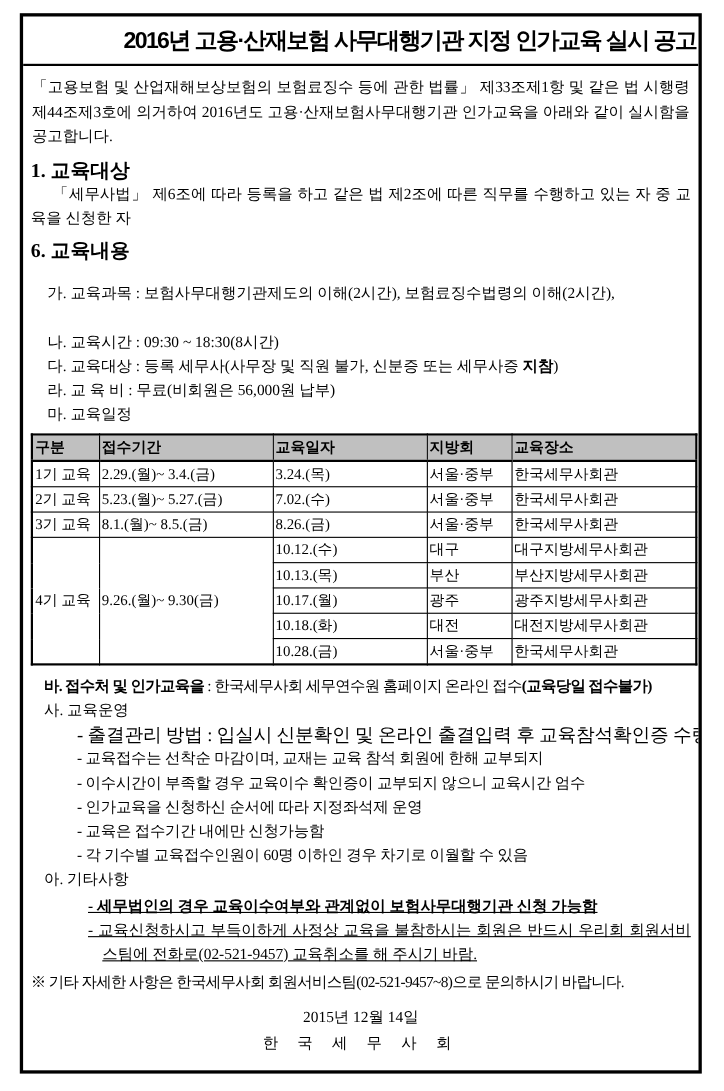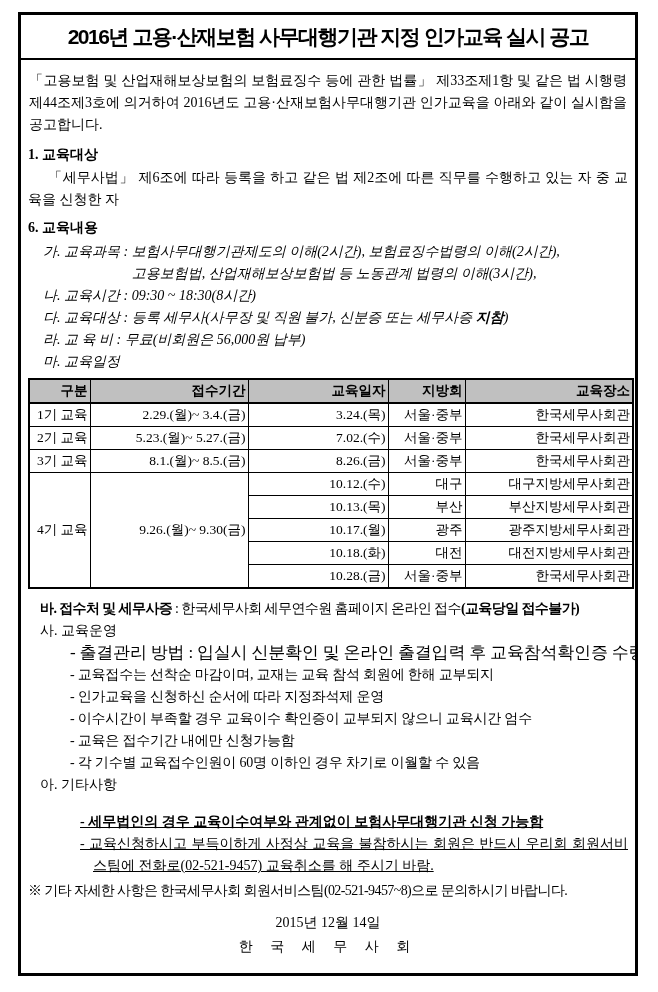--- a/index.html
+++ b/index.html
@@ -11,69 +11,69 @@
   .doc {
     position:absolute; left:18px; top:12px;
     width:620px; height:964px;
     border:3px solid #000;
     box-sizing:border-box;
     background:#fff;
     overflow:hidden;
   }
   .title-box {
     border-bottom:2px solid #000;
-    text-align:center;
+    text-align:right;
     padding:8px 2px 7px 2px;
   }
   .title {
     font-family:"Liberation Sans", sans-serif;
     font-weight:bold;
     font-size:21px;
     letter-spacing:-1.5px;
     white-space:nowrap;
   }
   .content { padding:4px 7px 0 7px; font-size:14px; line-height:22px; }
   .intro { text-align:justify; margin:6px 1px 8px 1px; }
-  .sec-heading { font-weight:bold; font-size:14px; margin-top:6px; }
+  .sec-heading { font-weight:bold; font-size:18px; margin-top:6px; }
   .s1-body { text-align:justify; text-indent:20px; margin:1px 0 4px 0; }
   .inline-row { margin-top:6px; }
-  .subs { margin-left:15px; margin-top:2px;font-style:italic; }
+  .subs { margin-left:15px; margin-top:18px; }
   .hang { display:flex; }
   .hang-label { white-space:pre; }
   .hang-body { flex:1; }
   .bold { font-weight:bold; }
   .ul { text-decoration:underline; }
   table.sched {
     border-collapse:collapse;
     border:2px solid #000;
     width:606px;
     margin:5px auto 9px auto;
     table-layout:fixed;
   }
   table.sched th, table.sched td {
     border:1px solid #000;
-    text-align:right;
+    text-align:left;
     padding:0 2px;
     height:21px;
     font-size:13.5px;
     overflow:hidden;
     white-space:nowrap;
   }
   table.sched th {
     background:#c0c0c0;
     border-bottom:2px solid #000;
     font-weight:bold;
     height:22px;
   }
   .after-table { margin-left:12px; }
   .fitline { white-space:nowrap; letter-spacing:-0.6px; }
   .dash-list-sa { margin-left:42px; }
   .dash-list-sa div { white-space:nowrap; letter-spacing:-0.2px; }
   .tightline { letter-spacing:-1.1px; font-size:17px; }
-  .dash-list-ah { margin-left:52px; margin-top:15px; }
+  .dash-list-ah { margin-left:52px; margin-top:2px; }
   .hang2 { padding-left:13px; text-indent:-13px; text-align:justify; }
   .note { margin-top:3px; }
   .footer { text-align:center; margin-top:9px; line-height:24px; }
   .footer-org { letter-spacing:7px; }
 </style>
 </head>
 <body>
 
 <div class="doc">
 
@@ -89,21 +89,21 @@
     <div class="s1-body">「세무사법」 제6조에 따라 등록을 하고 같은 법 제2조에 따른 직무를 수행하고 있는 자 중 교육을 신청한 자</div>
 
 
     <div class="sec-heading">6. 교육내용</div>
 
     <div class="subs">
       <div class="hang">
         <span class="hang-label">가. 교육과목 : </span>
         <span class="hang-body">
           <span>보험사무대행기관제도의 이해(2시간), 보험료징수법령의 이해(2시간),</span><br>
-          <span>고용보험법, 산업재해보상보험법 등 노동관계 법령의 이해(3시간),</span><br>
+          <br>
         </span>
       </div>
       <div>나. 교육시간 : 09:30 ~ 18:30(8시간)</div>
       <div>
         <span>다. 교육대상 : 등록 세무사(사무장 및 직원 불가, 신분증 또는 세무사증 </span><span class="bold">지참</span><span>)</span>
       </div>
       <div>라. 교 육 비 : 무료(비회원은 56,000원 납부)</div>
       <div>마. 교육일정</div>
     </div>
 
@@ -170,29 +170,29 @@
         </tr>
         <tr>
           <td>10.28.(금)</td>
           <td>서울·중부</td>
           <td>한국세무사회관</td>
         </tr>
       </tbody>
     </table>
 
     <div class="after-table fitline">
-      <span class="bold">바. 접수처 및 세무사증</span><span> : 한국세무사회 세무연수원 홈페이지 온라인 접수</span><span class="bold">(교육당일 접수불가)</span>
+      <span class="bold">바. 접수처 및 인가교육을</span><span> : 한국세무사회 세무연수원 홈페이지 온라인 접수</span><span class="bold">(교육당일 접수불가)</span>
     </div>
 
     <div class="after-table">사. 교육운영</div>
     <div class="dash-list-sa">
       <div class="tightline">- 출결관리 방법 : 입실시 신분확인 및 온라인 출결입력 후 교육참석확인증 수령 퇴실시 제출</div>
       <div>- 교육접수는 선착순 마감이며, 교재는 교육 참석 회원에 한해 교부되지</div>
+      <div>- 이수시간이 부족할 경우 교육이수 확인증이 교부되지 않으니 교육시간 엄수</div>
       <div>- 인가교육을 신청하신 순서에 따라 지정좌석제 운영</div>
-      <div>- 이수시간이 부족할 경우 교육이수 확인증이 교부되지 않으니 교육시간 엄수</div>
       <div>- 교육은 접수기간 내에만 신청가능함</div>
       <div>- 각 기수별 교육접수인원이 60명 이하인 경우 차기로 이월할 수 있음</div>
     </div>
 
     <div class="after-table">아. 기타사항</div>
     <div class="dash-list-ah">
       <div class="bold ul">- 세무법인의 경우 교육이수여부와 관계없이 보험사무대행기관 신청 가능함</div>
       <div class="hang2 ul">- 교육신청하시고 부득이하게 사정상 교육을 불참하시는 회원은 반드시 우리회 회원서비스팀에 전화로(02-521-9457) 교육취소를 해 주시기 바람.</div>
     </div>
 

